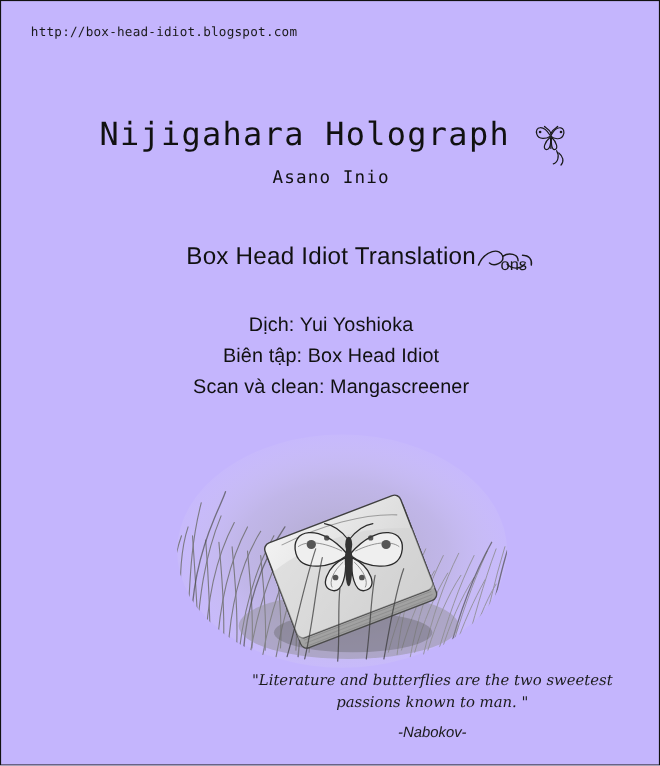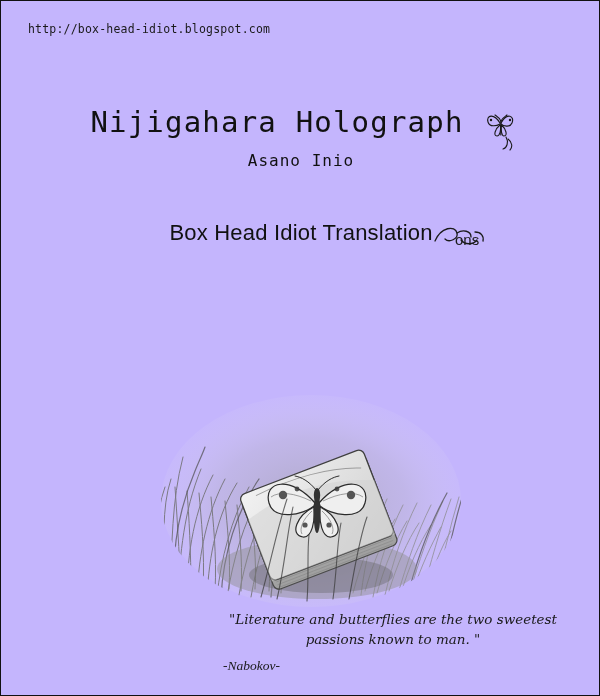--- a/index.html
+++ b/index.html
@@ -131,22 +131,22 @@
     font-style: italic;
     font-size: 13.5px;
     color: #1a1a1a;
     line-height: 1.5;
   }
   .quote-attr {
     position: absolute;
     right: 36px;
     top: 657px;
     width: 340px;
-    text-align: left;
-    font-family: Liberation Serif, serif;
+    text-align: center;
+    font-family: Liberation Sans, sans-serif;
     font-style: italic;
     font-size: 13.5px;
     color: #1a1a1a;
   }
 </style>
 </head>
 <body>
 
 <div id="page">
 
@@ -180,20 +180,25 @@
   <svg class="group-mark" viewBox="0 0 56 34">
     <g stroke="#1a1a1a" stroke-width="1.3" fill="none" stroke-linecap="round">
       <path d="M4 22 C10 8, 24 6, 26 14 C27.5 20, 18 24, 14 20"></path>
       <path d="M26 14 C32 10, 40 12, 40 18"></path>
       <path d="M30 21 C34 26, 42 26, 46 21"></path>
       <path d="M44 13 C50 13, 53 17, 52 22"></path>
     </g>
     <text x="24" y="26" font-family="Liberation Sans, sans-serif" font-size="15" fill="#1a1a1a">ons</text>
   </svg>
 
+  <div class="staff">
+    <div>Dịch: Yui Yoshioka</div>
+    <div>Biên tập: Box Head Idiot</div>
+    <div>Scan và clean: Mangascreener</div>
+  </div>
 
   <svg class="illu" viewBox="0 0 380 230">
     <defs>
       <radialGradient id="haze" cx="50%" cy="52%" r="58%">
         <stop offset="0%" stop-color="#9a9a9a" stop-opacity="0.55"></stop>
         <stop offset="55%" stop-color="#b9b9b9" stop-opacity="0.30"></stop>
         <stop offset="100%" stop-color="#ffffff" stop-opacity="0"></stop>
       </radialGradient>
       <linearGradient id="bookTop" x1="0" y1="0" x2="1" y2="1">
         <stop offset="0%" stop-color="#f2f2f2"></stop>

